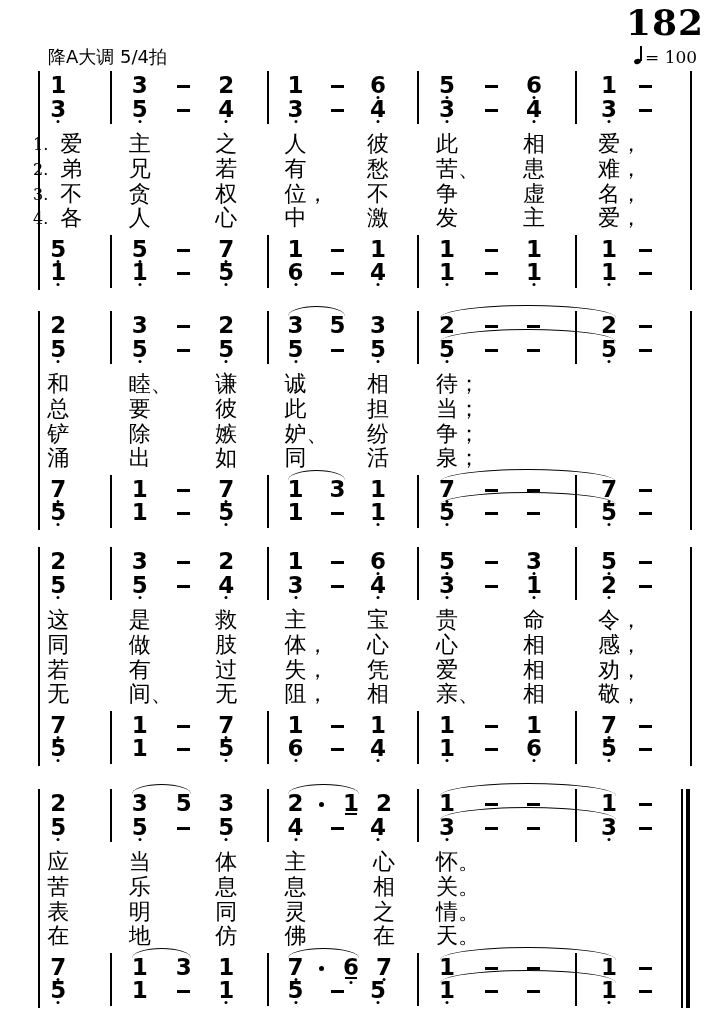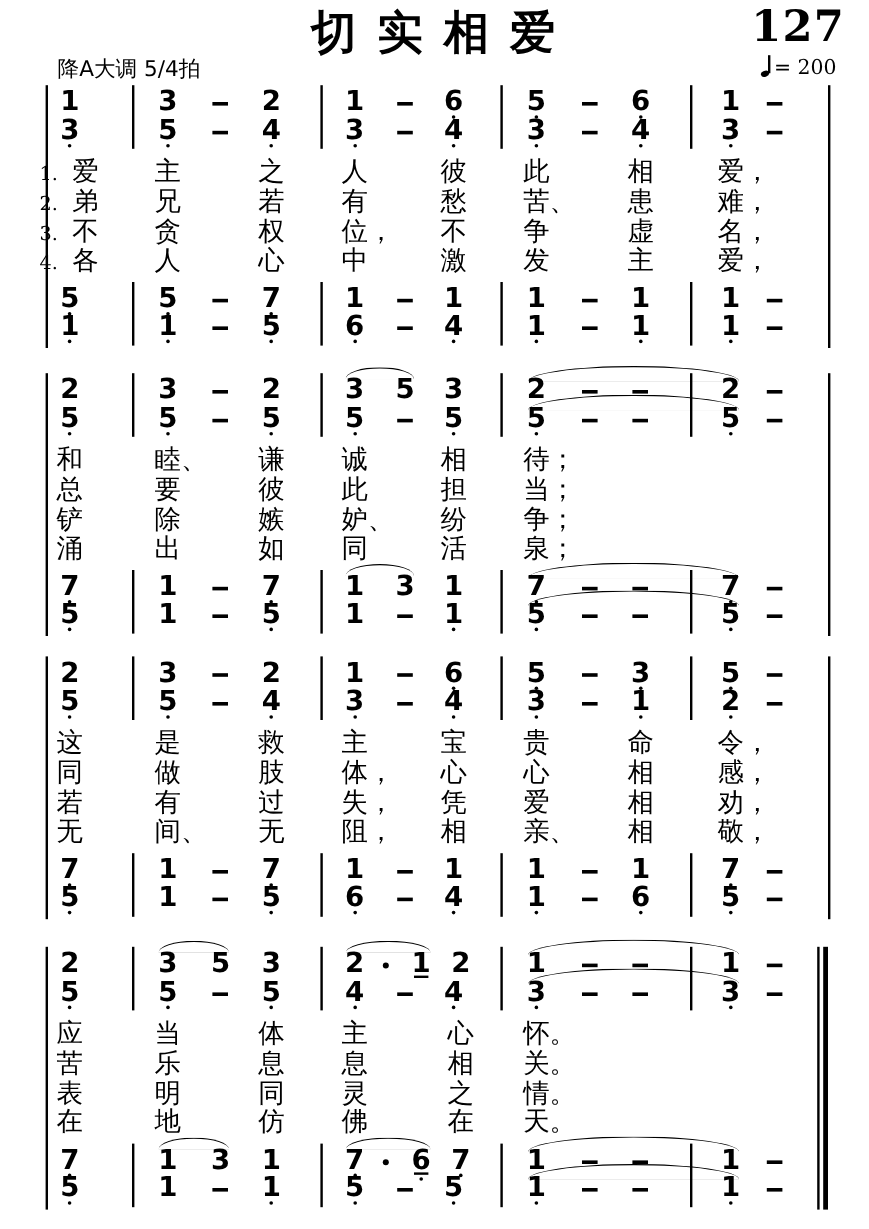--- a/index.html
+++ b/index.html
@@ -29,29 +29,28 @@
   .bar  { position:absolute; width:1.8px; background:#000; }
   .arc  { position:absolute; border-top:1.7px solid #000;
           border-radius:50% 50% 0 0 / 100% 100% 0 0; }
   .syl  { position:absolute; font-size:22px; line-height:24px; white-space:nowrap; }
   .vnum { position:absolute; font-family:"DejaVu Serif", serif; font-size:16px; line-height:20px; }
 </style>
 </head>
 <body>
 
 <div id="sheet">
-  <div class="title">切 实 相 爱</div>
-  <div class="hymn-no">127</div>
+  <div class="hymn-no">182</div>
   <div class="keytime">降A大调  5/4拍</div>
   <div class="tempo">
     <span class="qnote">
         <span class="qn-head"></span>
         <span class="qn-stem"></span>
       </span>
-    <span class="t-text">= 200</span>
+    <span class="t-text">= 100</span>
   </div>
 <div class="system">
       <div class="num" style="left: 58.16px; top: 74px;">1</div>
       <div class="num" style="left: 139.83px; top: 74px;">3</div>
       <div class="dash" style="left: 177.29px; top: 85px;"></div>
       <div class="num" style="left: 226.18px; top: 74px;">2</div>
       <div class="num" style="left: 295.5px; top: 74px;">1</div>
       <div class="dash" style="left: 331px; top: 85px;"></div>
       <div class="num" style="left: 378px; top: 74px;">6<div class="lowdot"></div></div>
       <div class="num" style="left: 447.02px; top: 74px;">5<div class="lowdot"></div></div>

